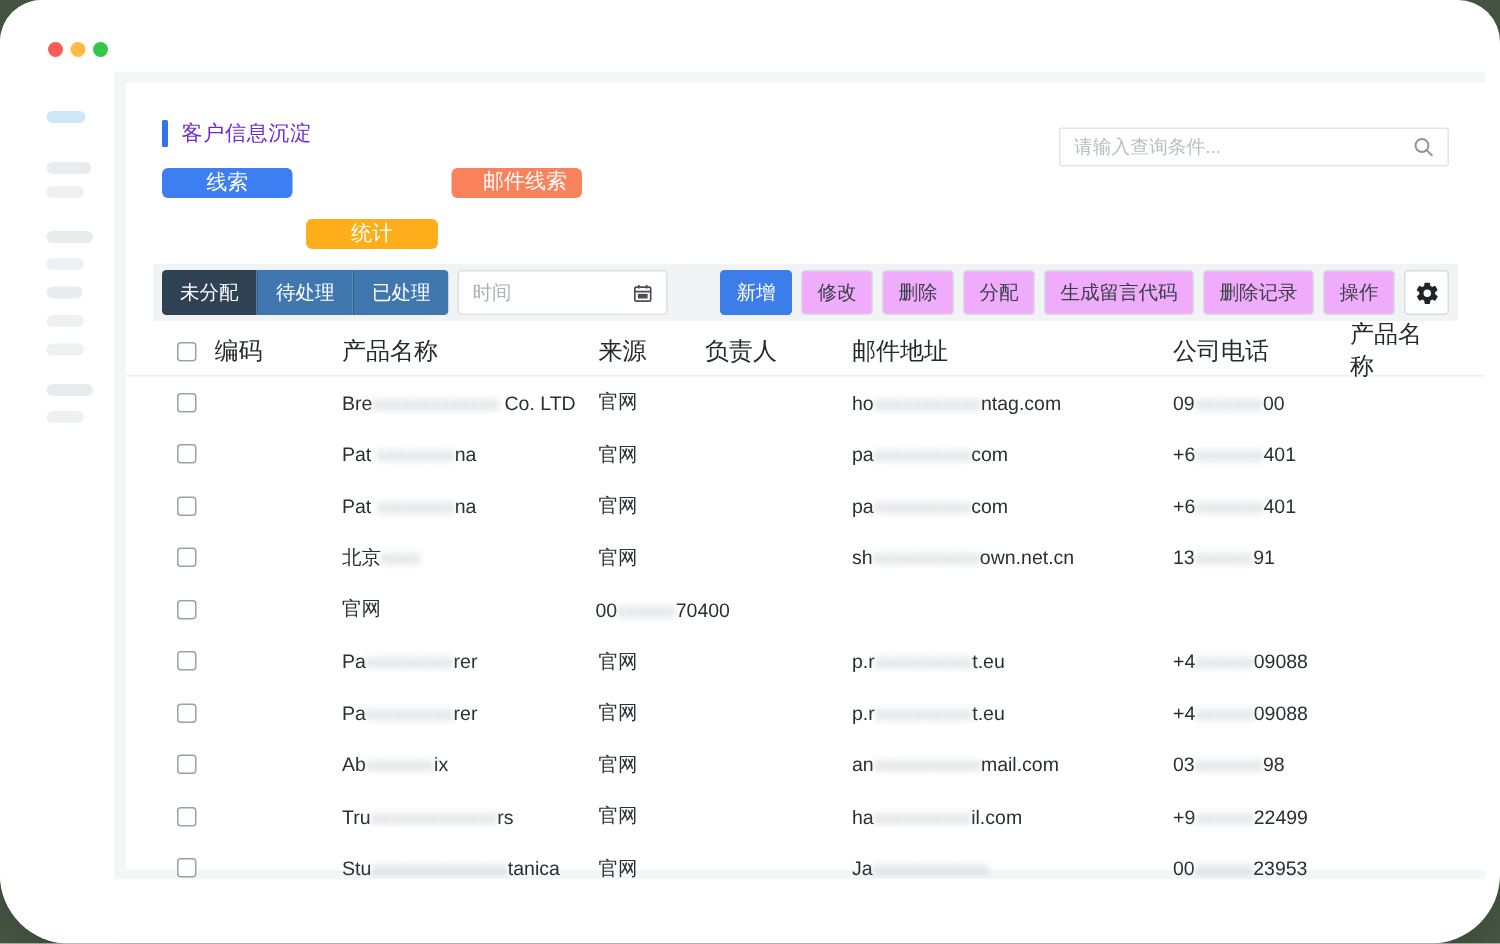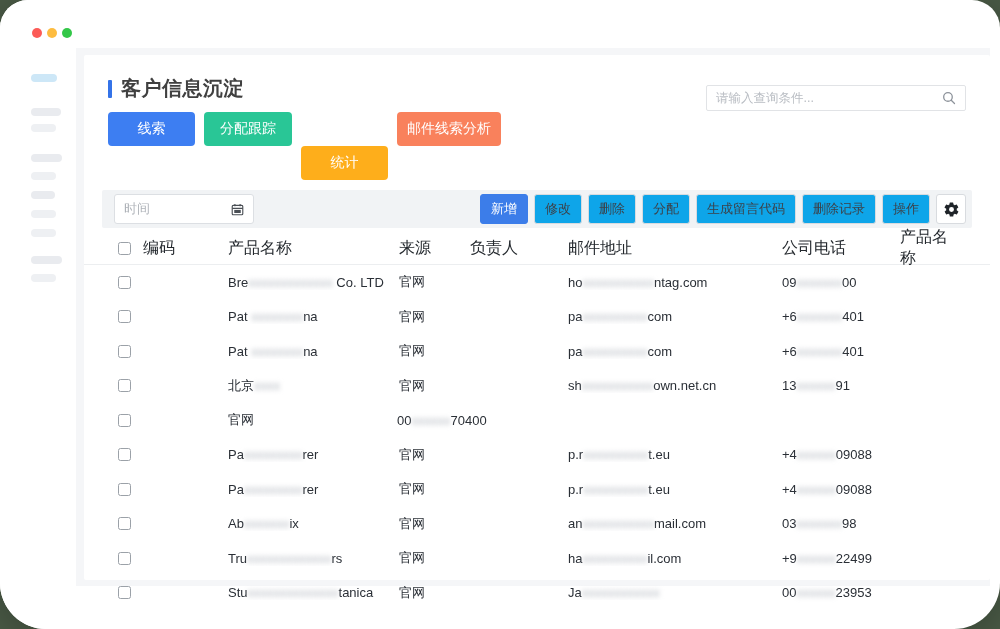--- a/index.html
+++ b/index.html
@@ -34,40 +34,40 @@
   .sk:nth-child(9){margin-top:19px; width:31px; background:#e9ebef;}
   .sk:nth-child(10){margin-top:10px; width:25px;}
 
   .backdrop{ position:absolute; left:76px; top:48px; width:914px; height:538px; background:#f5f6f8;}
   .card{ position:absolute; left:8px; top:7px; width:906px; height:525px; background:#ffffff; border-radius:2px; padding:0 24px;}
 
   
   .card-head{ display:flex; align-items:center; justify-content:space-between; margin-top:20px; height:27px;}
   .title-wrap{ display:flex; align-items:center;}
   .accent{ width:4px; height:18px; background:#3473e8; margin-right:9px; border-radius:1px;}
-  h1{ font-size:20px; font-weight:bold; color:#404040; letter-spacing:.5px;}
+  h1{ font-size:14px; font-weight:normal; color:#6d28d9; letter-spacing:.5px;}
   .search{ width:260px; height:26px; border:1px solid #e1e3e6; border-radius:2px; display:flex; align-items:center; padding:0 9px; background:#fff;margin-top:18px;}
   .search input{ flex:1; border:0; outline:none; font-size:12.5px; color:#333; font-family:inherit; background:transparent;}
   .search input::placeholder{ color:#b9bdc3;}
 
   
   .nav-btns{ display:flex; gap:9px; margin-top:10px;}
-  .nav-btn{ height:34px; border:0; border-radius:4px; color:#fff; font-size:14px; font-family:inherit; cursor:pointer; padding:0 10px;}
+  .nav-btn{ height:20px; border:0; border-radius:4px; color:#fff; font-size:14px; font-family:inherit; cursor:pointer; padding:0 10px;}
   .nav-btn:nth-child(1){width:87px;} .nav-btn:nth-child(2){width:88px;}
   .nav-btn:nth-child(3){width:87px;} .nav-btn:nth-child(4){width:104px;}
 
   
   .toolbar{ display:flex; align-items:center; margin:10px -6px 0; background:#f1f3f5; padding:4px 6px; border-radius:2px;}
   .tabs{ display:flex; border-radius:3px; overflow:hidden; height:30px;}
   .tab{ height:30px; display:flex; align-items:center; justify-content:center; color:#fff; font-size:13px; cursor:pointer; padding:0 12px;}
   .tab + .tab{ border-left:1px solid rgba(0,0,0,.18);}
   .date{ margin-left:6px; width:140px; height:30px; background:#fff; border:1px solid #dcdfe3; border-radius:3px; display:flex; align-items:center; padding:0 9px; cursor:pointer;}
   .date .ph{ flex:1; font-size:13px; color:#aeb2b8;}
   .actions{ margin-left:auto; display:flex; gap:6px; align-items:center;}
-  .act{ height:30px; background:#0ea5e9; border:1px solid #d8dbdf; border-radius:3px; font-size:13px; color:#3c4149; font-family:inherit; cursor:pointer; padding:0 10px;}
+  .act{ height:30px; background:#f0abfc; border:1px solid #d8dbdf; border-radius:3px; font-size:13px; color:#3c4149; font-family:inherit; cursor:pointer; padding:0 10px;}
   .act.primary{ background:#3c7de9; border-color:#3c7de9; color:#fff;}
   .gear-btn{ width:30px; height:30px; background:#fff; border:1px solid #d8dbdf; border-radius:3px; display:flex; align-items:center; justify-content:center; cursor:pointer;}
 
   
   .thead{ display:flex; align-items:center; height:33px; margin:4px -24px 0; padding:0 24px 0 34px; border-bottom:1px solid #eceef0; font-size:16px; color:#24292e;}
   .tr{ display:flex; align-items:center; height:34.5px; padding-left:10px; font-size:13px; color:#2a2f36;}
   .cbc{ width:25px; display:flex; align-items:center;}
   .cb{ width:13px; height:13px; border:1px solid #9ba1a8; border-radius:2.5px; background:#fff; cursor:pointer; display:inline-block;}
   .col-code{width:85px;} .col-company{width:171px; white-space:nowrap; overflow:hidden;}
   .col-source{width:71px;} .col-owner{width:98px;}
@@ -112,26 +112,30 @@
           <input type="text" placeholder="请输入查询条件..." style="">
           <svg width="14" height="14" viewBox="0 0 15 15">
             <circle cx="6.4" cy="6.4" r="4.6" fill="none" stroke="#8d939b" stroke-width="1.4"></circle>
             <line x1="9.9" y1="9.9" x2="13.4" y2="13.4" stroke="#8d939b" stroke-width="1.4" stroke-linecap="round"></line>
           </svg>
         </div>
       </div>
 
       <div class="nav-btns" id="navBtns">
           <button class="nav-btn" style="background: rgb(61, 126, 242);">线索</button>
-          <button class="nav-btn" style="background: rgb(41, 198, 150);">分配跟踪</button>
           <button class="nav-btn" style="background: rgb(254, 174, 27); margin-top: 34px;">统计</button>
           <button class="nav-btn" style="background: rgb(249, 129, 92); text-align: right;">邮件线索分析</button>
         </div>
 
       <div class="toolbar">
+        <div class="tabs" id="tabs">
+            <span class="tab active" style="background: rgb(47, 66, 84);">未分配</span>
+            <span class="tab" style="background: rgb(63, 119, 174);">待处理</span>
+            <span class="tab" style="background: rgb(63, 119, 174);">已处理</span>
+          </div>
         <div class="date">
           <span class="ph">时间</span>
           <svg width="13" height="13" viewBox="0 0 16 16">
             <rect x="1.5" y="3" width="13" height="11.5" rx="1.2" fill="none" stroke="#4a4f55" stroke-width="1.4"></rect>
             <line x1="1.5" y1="6.6" x2="14.5" y2="6.6" stroke="#4a4f55" stroke-width="1.4"></line>
             <line x1="4.8" y1="1.2" x2="4.8" y2="4" stroke="#4a4f55" stroke-width="1.4"></line>
             <line x1="11.2" y1="1.2" x2="11.2" y2="4" stroke="#4a4f55" stroke-width="1.4"></line>
             <rect x="4" y="8.5" width="8" height="3.8" fill="#4a4f55"></rect>
           </svg>
         </div>

